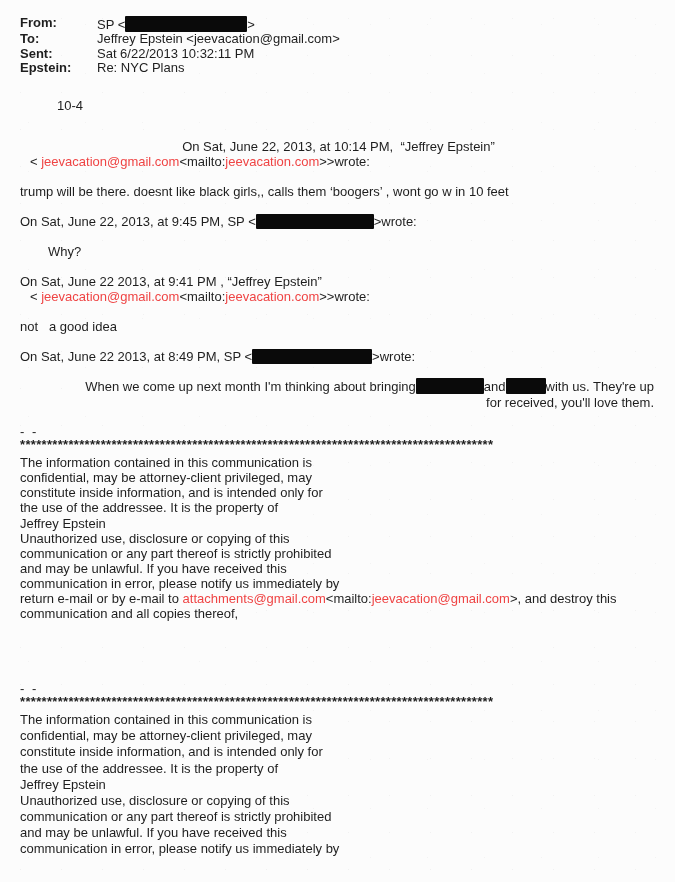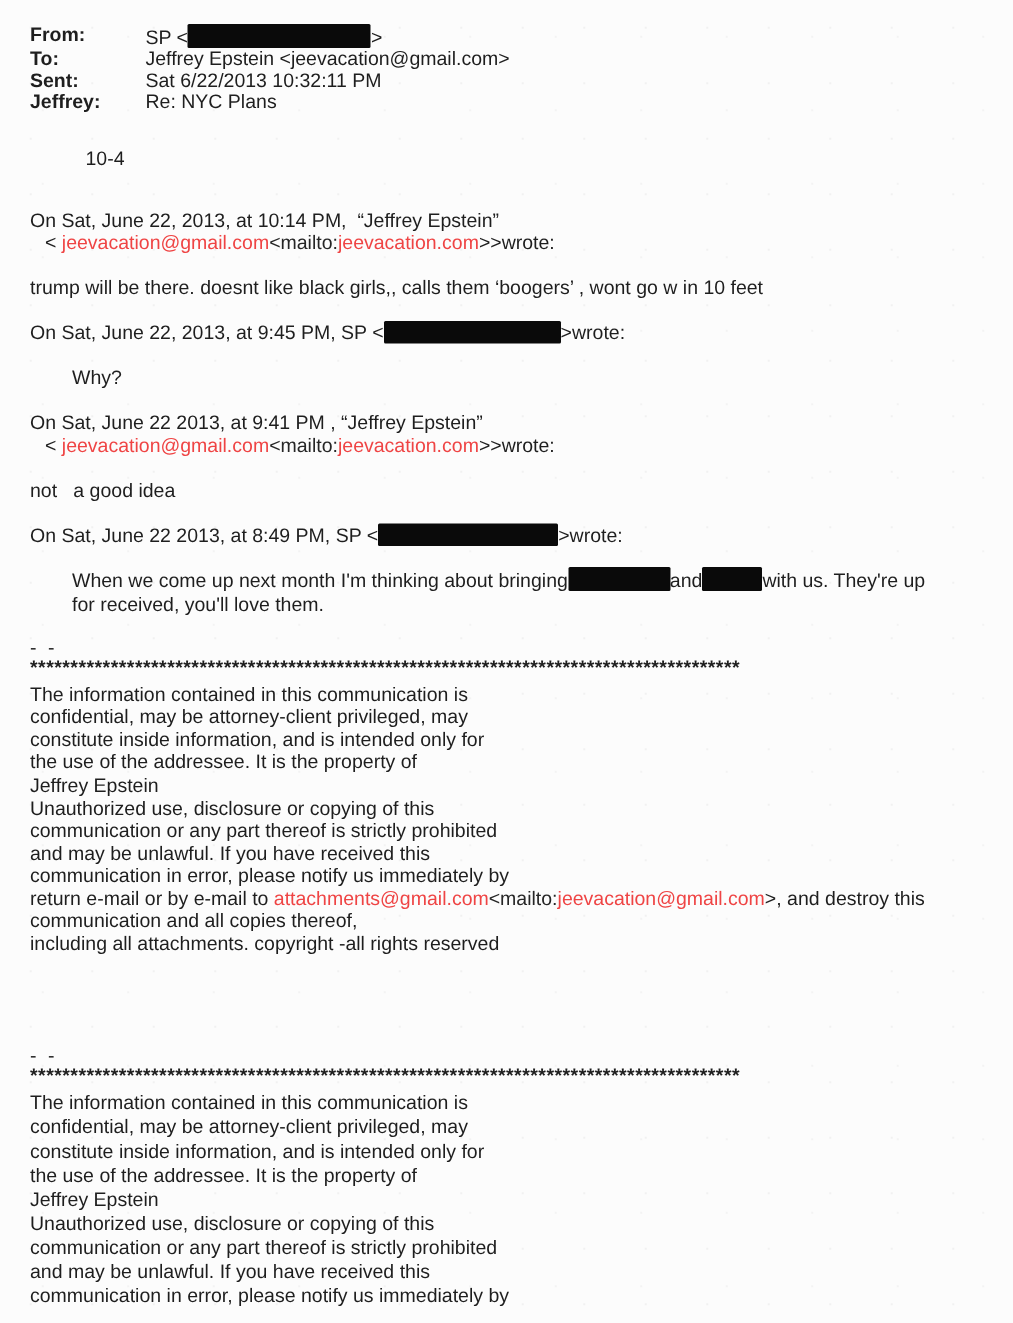--- a/index.html
+++ b/index.html
@@ -31,21 +31,21 @@
   .redact-name2{width:40px;height:16px;}
 
   .ack{margin-top:23px;margin-left:37px;}
 
   .att{margin-top:15px;line-height:15px;}
   .email-line{margin-left:10px;line-height:15px;}
   .gray{color:#ef4444;}
   .mailto{font-weight:normal;color:#262626;}
   .msg{margin-top:15px;line-height:15px;}
   .msg-indent{margin-left:28px;}
-  .quote{margin-top:14px;margin-left:28px;line-height:15.5px;width:606px;}
+  .quote{margin-top:14px;margin-left:28px;line-height:15.5px;width:606px;text-align:right;}
 
   .sig-dashes{margin-top:16px;line-height:12px;letter-spacing:2px;}
   .sig-stars{line-height:13px;letter-spacing:0.32px;font-weight:bold;overflow:hidden;white-space:nowrap;}
   .disc{margin-top:4px;line-height:15.1px;}
   .disc2{margin-top:4px;line-height:16.1px;}
   .disc div{white-space:pre-wrap;}
   .sig2{margin-top:62px;}
 </style>
 </head>
 <body>
@@ -59,28 +59,28 @@
     </div>
     <div class="hdr-row">
       <span class="hdr-label">To:</span>
       <span class="hdr-value">Jeffrey Epstein &lt;jeevacation@gmail.com&gt;</span>
     </div>
     <div class="hdr-row">
       <span class="hdr-label">Sent:</span>
       <span class="hdr-value">Sat 6/22/2013 10:32:11 PM</span>
     </div>
     <div class="hdr-row">
-      <span class="hdr-label">Jeffrey:</span>
+      <span class="hdr-label">Epstein:</span>
       <span class="hdr-value">Re: NYC Plans</span>
     </div>
   </div>
 
   <div class="ack">10-4</div>
 
-  <div class="att pre" style="margin-top:26px;">On Sat, June 22, 2013, at 10:14 PM,  “Jeffrey Epstein”</div>
+  <div class="att pre" style="margin-top:26px;text-align:center;">On Sat, June 22, 2013, at 10:14 PM,  “Jeffrey Epstein”</div>
   <div class="email-line"><span>&lt; </span><span class="gray">jeevacation@gmail.com</span><span class="mailto">&lt;mailto:</span><span class="gray">jeevacation.com</span><span>&gt;&gt;wrote:</span></div>
   <div class="msg pre">trump will be there. doesnt like black girls,, calls them ‘boogers’ , wont go w in 10 feet</div>
 
   <div class="att"><span>On Sat, June 22, 2013, at 9:45 PM, SP &lt;</span><span class="redact redact-945"></span><span>&gt;wrote:</span></div>
   <div class="msg msg-indent">Why?</div>
 
   <div class="att pre">On Sat, June 22 2013, at 9:41 PM , “Jeffrey Epstein”</div>
   <div class="email-line"><span>&lt; </span><span class="gray">jeevacation@gmail.com</span><span class="mailto">&lt;mailto:</span><span class="gray">jeevacation.com</span><span>&gt;&gt;wrote:</span></div>
   <div class="msg pre">not   a good idea</div>
 
@@ -95,21 +95,20 @@
       <div>confidential, may be attorney-client privileged, may</div>
       <div>constitute inside information, and is intended only for</div>
       <div>the use of the addressee. It is the property of</div>
       <div>Jeffrey Epstein</div>
       <div>Unauthorized use, disclosure or copying of this</div>
       <div>communication or any part thereof is strictly prohibited</div>
       <div>and may be unlawful. If you have received this</div>
       <div>communication in error, please notify us immediately by</div>
       <div><span>return e-mail or by e-mail to </span><span class="gray">attachments@gmail.com</span><span class="mailto">&lt;mailto:</span><span class="gray">jeevacation@gmail.com</span><span>&gt;, and destroy this</span></div>
       <div>communication and all copies thereof,</div>
-      <div>including all attachments. copyright -all rights reserved</div>
     </div>
   </div>
 
   <div class="sig2">
     <div class="sig-dashes">- -</div>
     <div class="sig-stars">****************************************************************************************</div>
     <div class="disc disc2">
       <div>The information contained in this communication is</div>
       <div>confidential, may be attorney-client privileged, may</div>
       <div>constitute inside information, and is intended only for</div>

